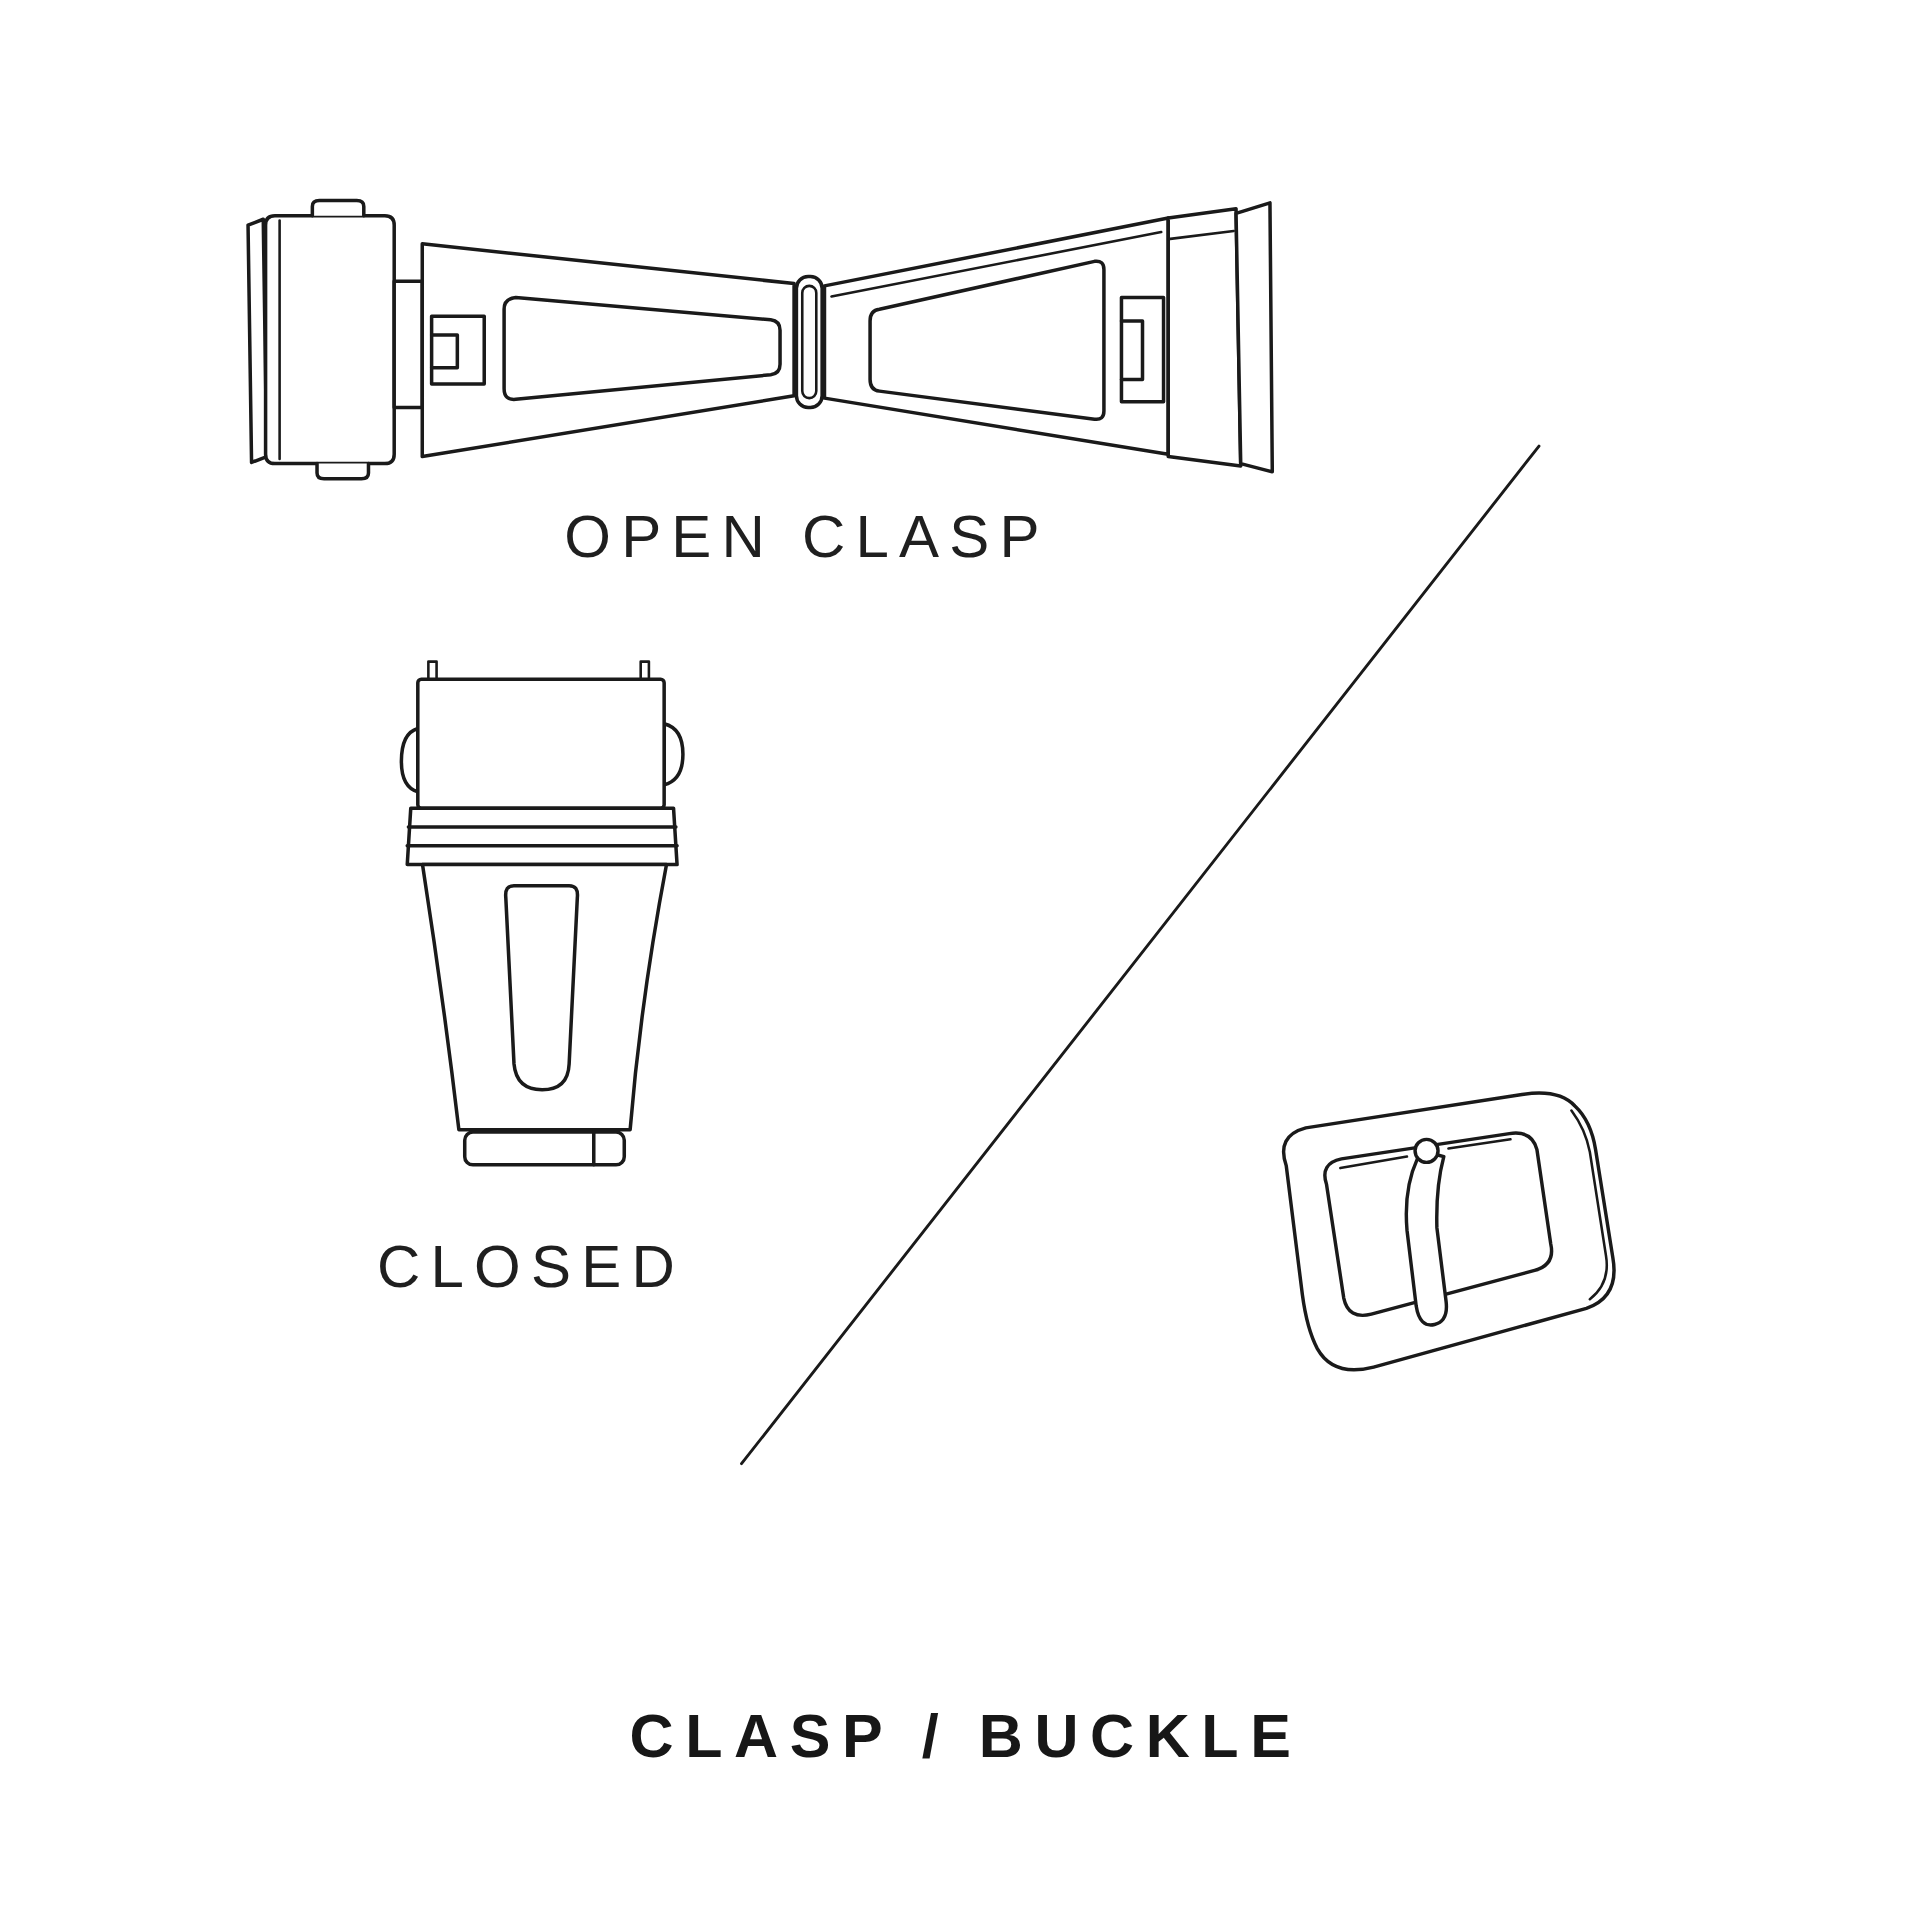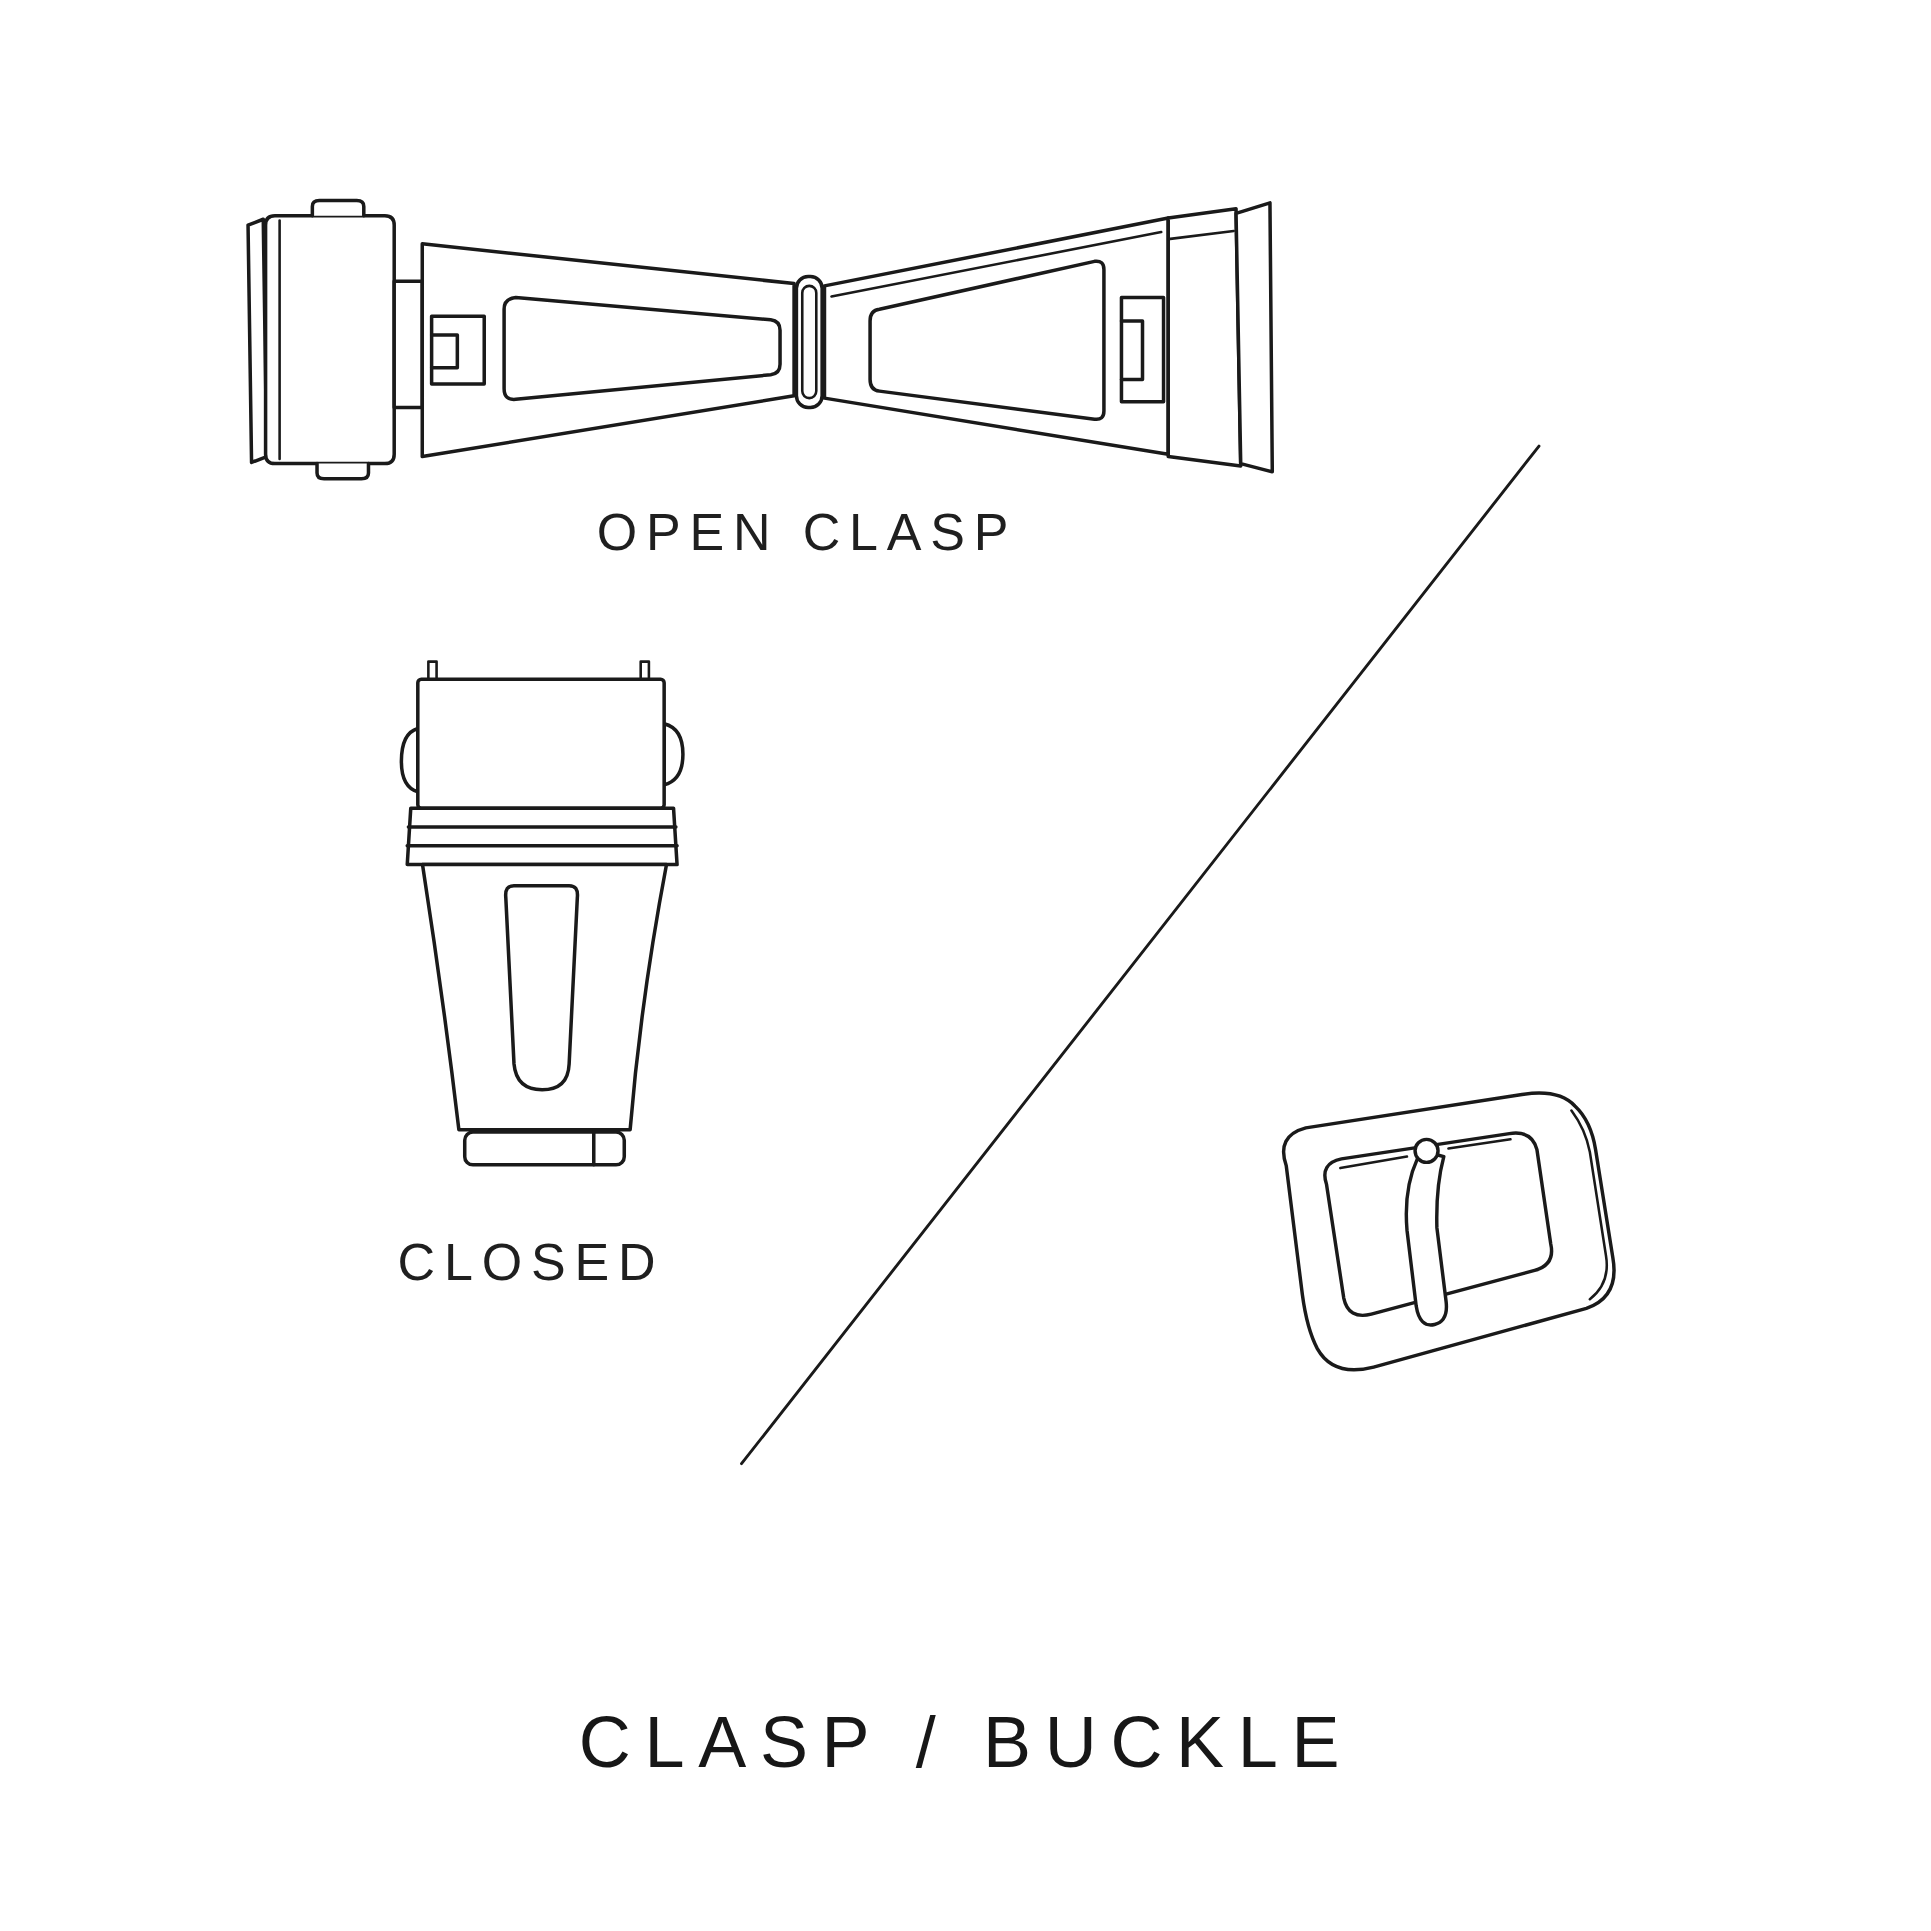--- a/index.html
+++ b/index.html
@@ -9,31 +9,31 @@
     background: #ffffff;
     position: relative;
     overflow: hidden;
     font-family: "Liberation Sans", sans-serif;
     color: #1a1a1a;
   }
   .fig { position: absolute; }
   .caption {
     position: absolute;
     transform: translateX(-50%);
-    font-size: 52px;
+    font-size: 60px;
     font-weight: 400;
     letter-spacing: 0.17em;
     color: #1f1f1f;
     white-space: nowrap;
   }
   .page-title {
     position: absolute;
     transform: translateX(-50%);
-    font-size: 72px;
-    font-weight: 400;
+    font-size: 61px;
+    font-weight: 700;
     letter-spacing: 0.19em;
     color: #171717;
     white-space: nowrap;
   }
   svg .st {
     stroke: #1a1a1a;
     stroke-width: 3;
     stroke-linejoin: round;
     stroke-linecap: round;
     fill: none;

